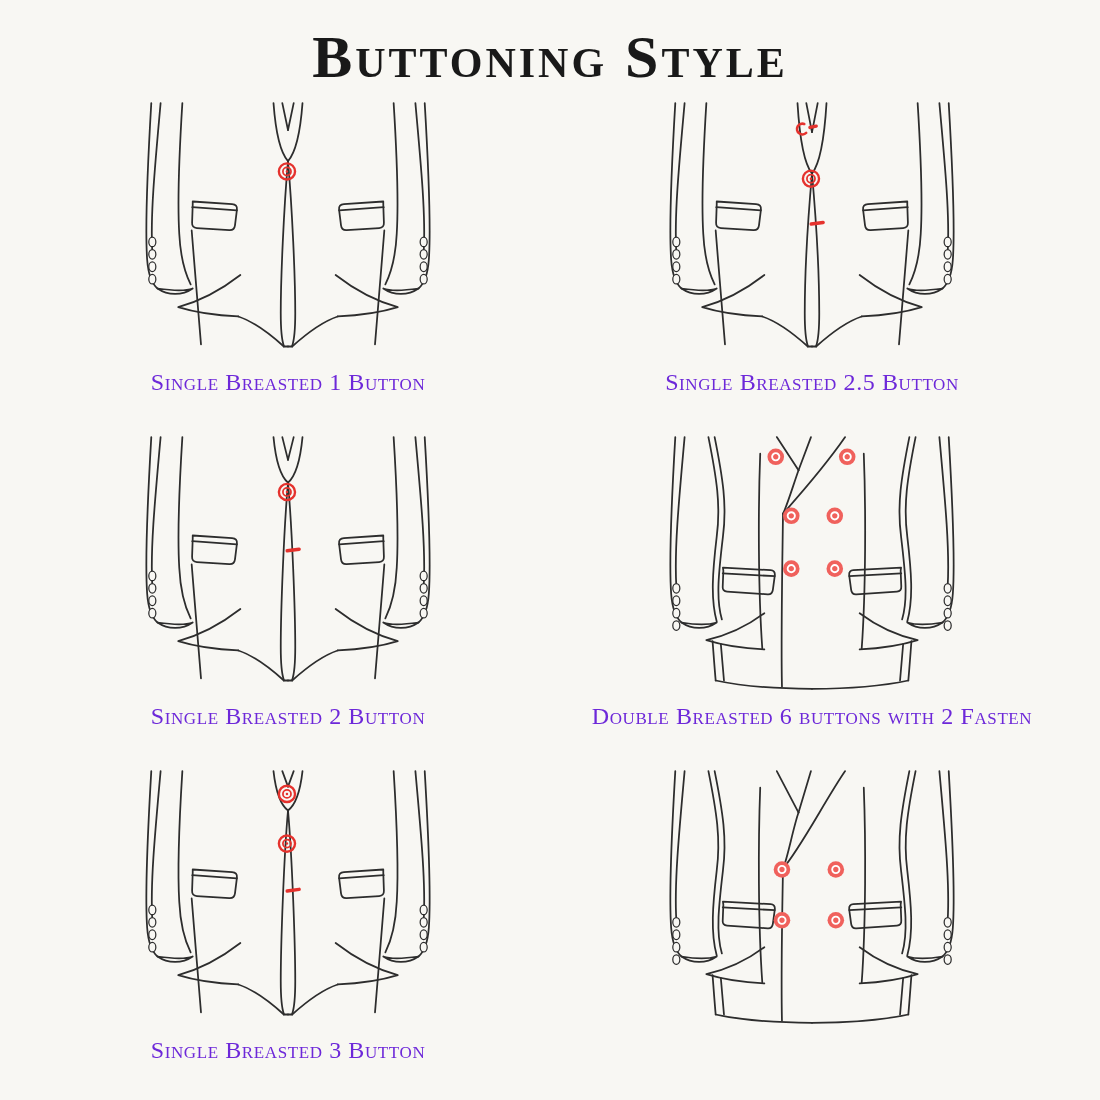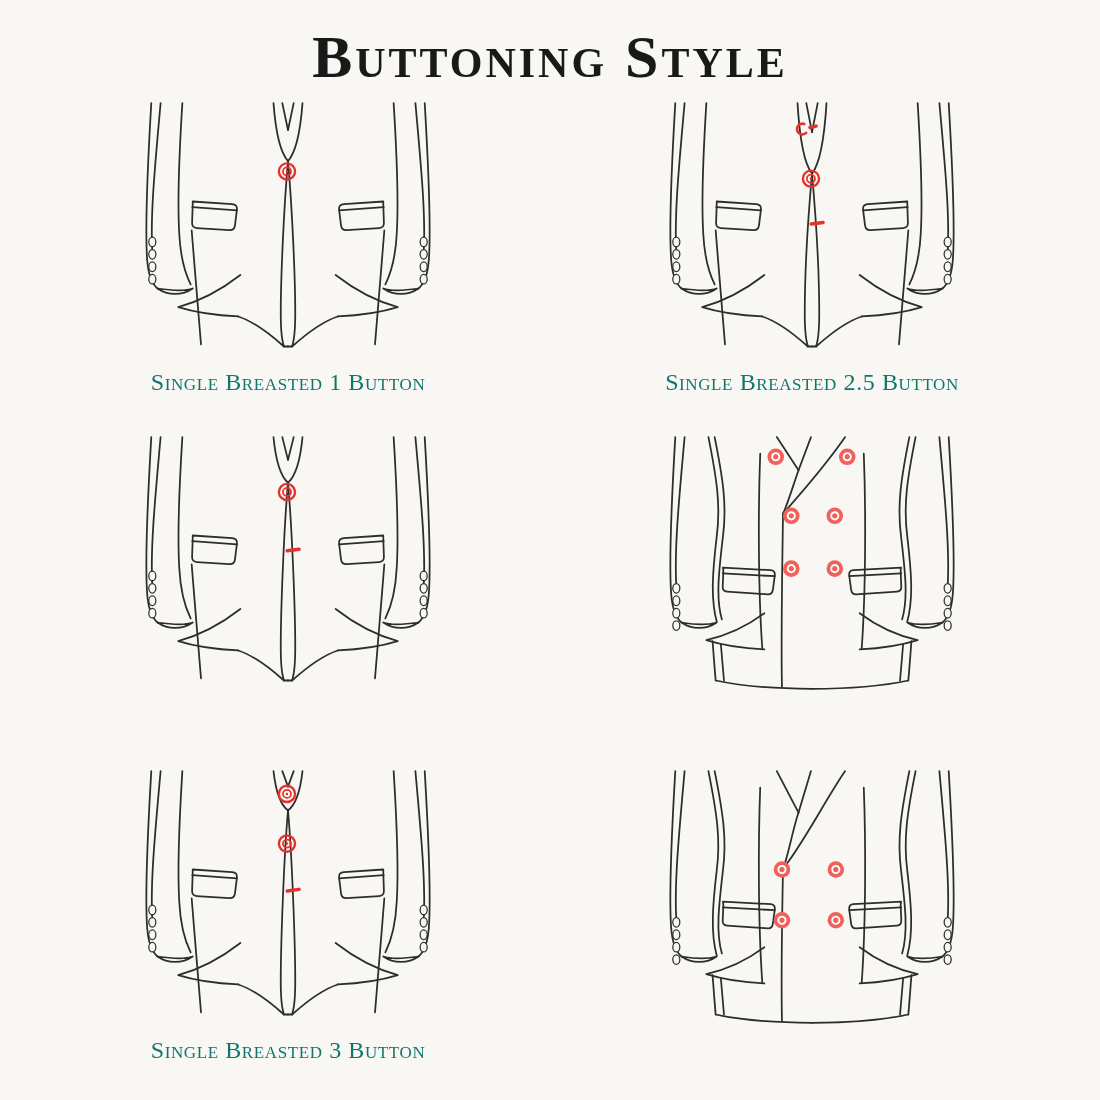--- a/index.html
+++ b/index.html
@@ -11,21 +11,21 @@
     margin:26px 0 8px 0;text-align:center;font-variant:small-caps;
     font-weight:700;font-size:60px;line-height:1.05;letter-spacing:3px;color:#191919;
   }
   .grid{
     display:grid;grid-template-columns:1fr 1fr;grid-template-rows:repeat(3,334px);
     padding:0 26px;
   }
   .panel{display:flex;flex-direction:column;align-items:center;justify-content:flex-start;padding-top:4px;}
   svg.jacket{display:block;}
   .caption{
-    font-variant:small-caps;font-size:24px;letter-spacing:0.6px;color:#0f766e;
+    font-variant:small-caps;font-size:24px;letter-spacing:0.6px;color:#6d28d9;
     margin-top:9px;white-space:nowrap;text-align:center;
   }
 </style>
 </head>
 <body>
 
 <div class="page">
   <h1 class="title">Buttoning Style</h1>
 
   <div class="grid">
@@ -124,20 +124,21 @@
           <use href="#half2" transform="translate(280 0) scale(-1 1)"></use>
           <g transform="translate(139 55)">
             <circle r="7.8" fill="none" stroke="#e5322d" stroke-width="2.3"></circle>
             <circle r="3.9" fill="none" stroke="#e5322d" stroke-width="1.7"></circle>
             <circle r="1.2" fill="#e5322d"></circle>
           </g>
           <g transform="translate(145 111)">
             <rect x="-7.5" y="-1.7" width="15" height="3.4" rx="1.7" fill="#e5322d" transform="rotate(-8)"></rect>
           </g>
         </svg>
+      <figcaption class="caption">Single Breasted 2 Button</figcaption>
     </figure>
 
     <figure class="panel" style="margin:0">
       <svg class="jacket" width="290" height="259" viewBox="0 0 280 250">
           <g id="half3" fill="none" stroke="#2d2d2d" stroke-width="1.7" stroke-linecap="round" stroke-linejoin="round">
             <path d="M 8 2 C 4 70 2 125 4 153 C 5 167 8 176 14 181"></path>
             <path d="M 17 2 C 11 68 7 112 9 146"></path>
             <path d="M 40 2 C 48 42 52 68 48 98 C 44 132 42 158 48 180"></path>
             <path d="M 46 2 C 54 42 58 68 54 98 C 50 132 47 158 53 178"></path>
             <path d="M 14 181 C 26 183 38 184 48 181 C 38 188 24 188 14 181 Z"></path>
@@ -179,20 +180,21 @@
           </g>
           <g transform="translate(120 129)">
             <circle r="8" fill="#f0615c"></circle>
             <circle r="3.5" fill="none" stroke="#ffffff" stroke-width="1.8"></circle>
           </g>
           <g transform="translate(162 129)">
             <circle r="8" fill="#f0615c"></circle>
             <circle r="3.5" fill="none" stroke="#ffffff" stroke-width="1.8"></circle>
           </g>
         </svg>
+      <figcaption class="caption">Double Breasted 6 buttons with 2 Fasten</figcaption>
     </figure>
 
     <figure class="panel" style="margin:0">
       <svg class="jacket" width="290" height="259" viewBox="0 0 280 250">
           <g id="half4" fill="none" stroke="#2d2d2d" stroke-width="1.7" stroke-linecap="round" stroke-linejoin="round">
             <path d="M 8 2 C 4 70 2 125 4 153 C 5 167 8 176 14 181"></path>
             <path d="M 17 2 C 11 68 7 112 9 146"></path>
             <path d="M 38 2 C 35 50 33 95 35 128 C 36 148 40 165 46 177"></path>
             <path d="M 14 181 C 28 183 40 184 48 181 C 38 188 24 188 14 181 Z"></path>
             <path d="M 48 97 L 86 99.5 C 89.5 99.7 91 101.5 90.7 104.8 L 88.8 120 C 88.4 123.3 86.6 124.8 83.3 124.6 L 52 122.6 C 48.7 122.4 47.2 120.6 47.4 117.3 L 48 100 Z"></path>

